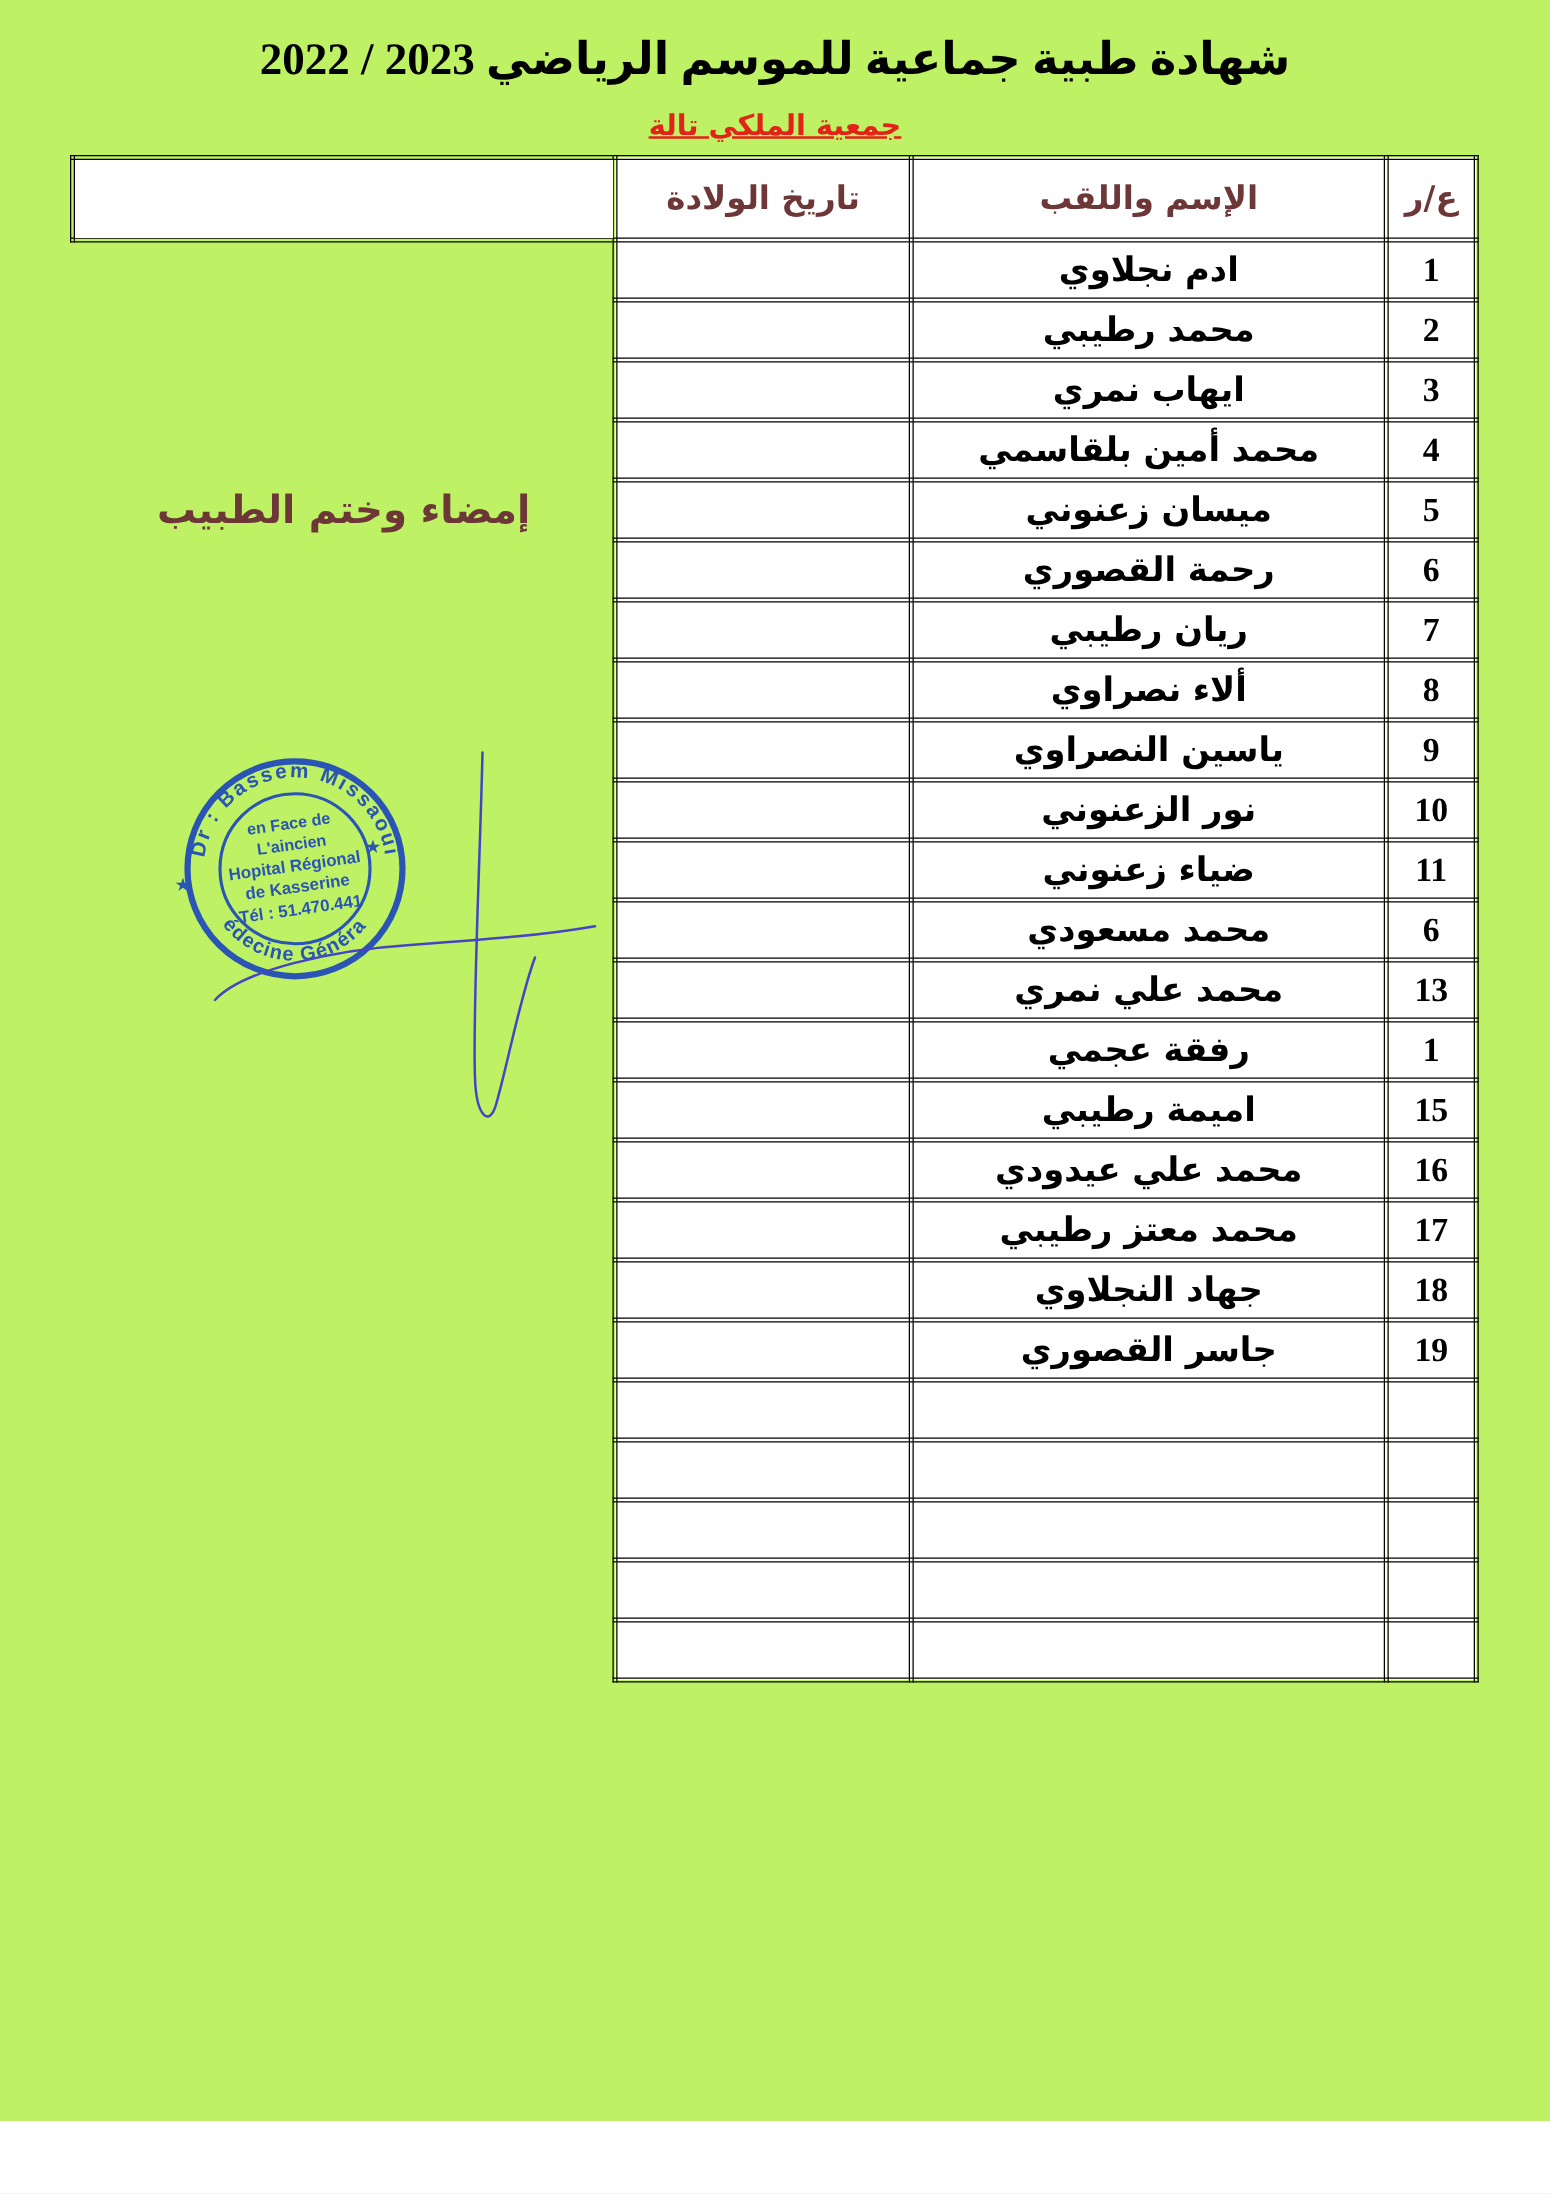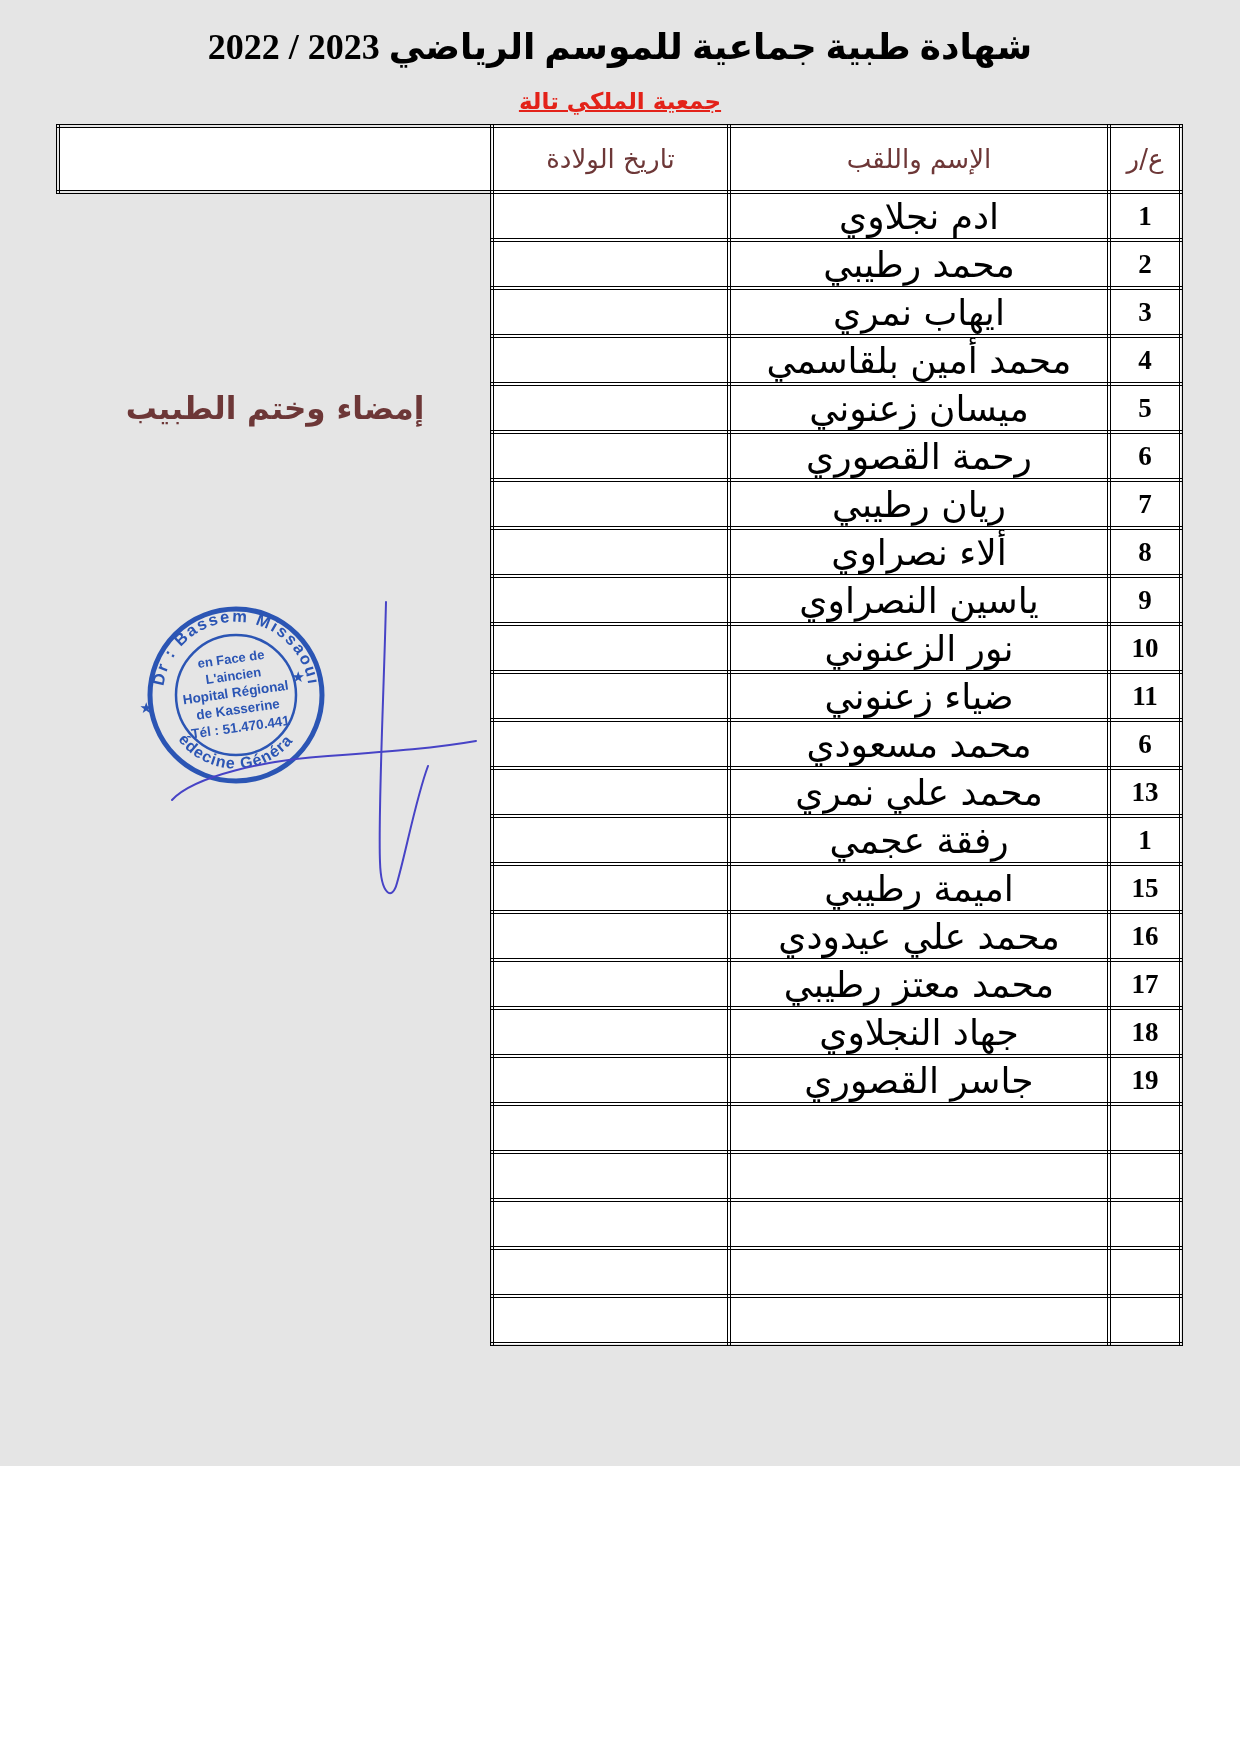--- a/index.html
+++ b/index.html
@@ -1,20 +1,20 @@
 <!DOCTYPE html>
 <html lang="ar" dir="rtl"><head>
 <meta charset="utf-8">
 <style>
   html,body{margin:0;padding:0;background:#ffffff;}
   .page{
     position:relative;
     width:1240px;
-    height:1466px;
-    background:#e5e5e5;
+    height:1697px;
+    background:#bef264;
     font-family:"DejaVu Sans", sans-serif;
     overflow:hidden;
   }
   .title{
     padding-top:26px;
     text-align:center;
     font-family:"Liberation Serif","DejaVu Sans",serif;
     font-size:36px;
     font-weight:bold;
     color:#000000;
@@ -42,33 +42,33 @@
     border:4px double #000000;
     padding:0;
     text-align:center;
     vertical-align:middle;
     background:#ffffff;
     overflow:visible;
   }
   th.hdr{
     height:62px;
     font-size:26px;
-    font-weight:normal;
+    font-weight:bold;
     color:#6d3737;
   }
   td.num-cell{
     height:44px;
     font-family:"Liberation Serif","DejaVu Sans",serif;
     font-size:27px;
     font-weight:bold;
     color:#000000;
   }
   td.name-cell{
-    font-size:36px;
-    font-weight:normal;
+    font-size:27px;
+    font-weight:bold;
     color:#000000;
   }
   td.dob-cell{ font-size:20px; color:#000; }
   td.sig-cell{
     position:relative;
     vertical-align:top;
   }
   .sig-label{
     position:absolute;
     top:262px;

